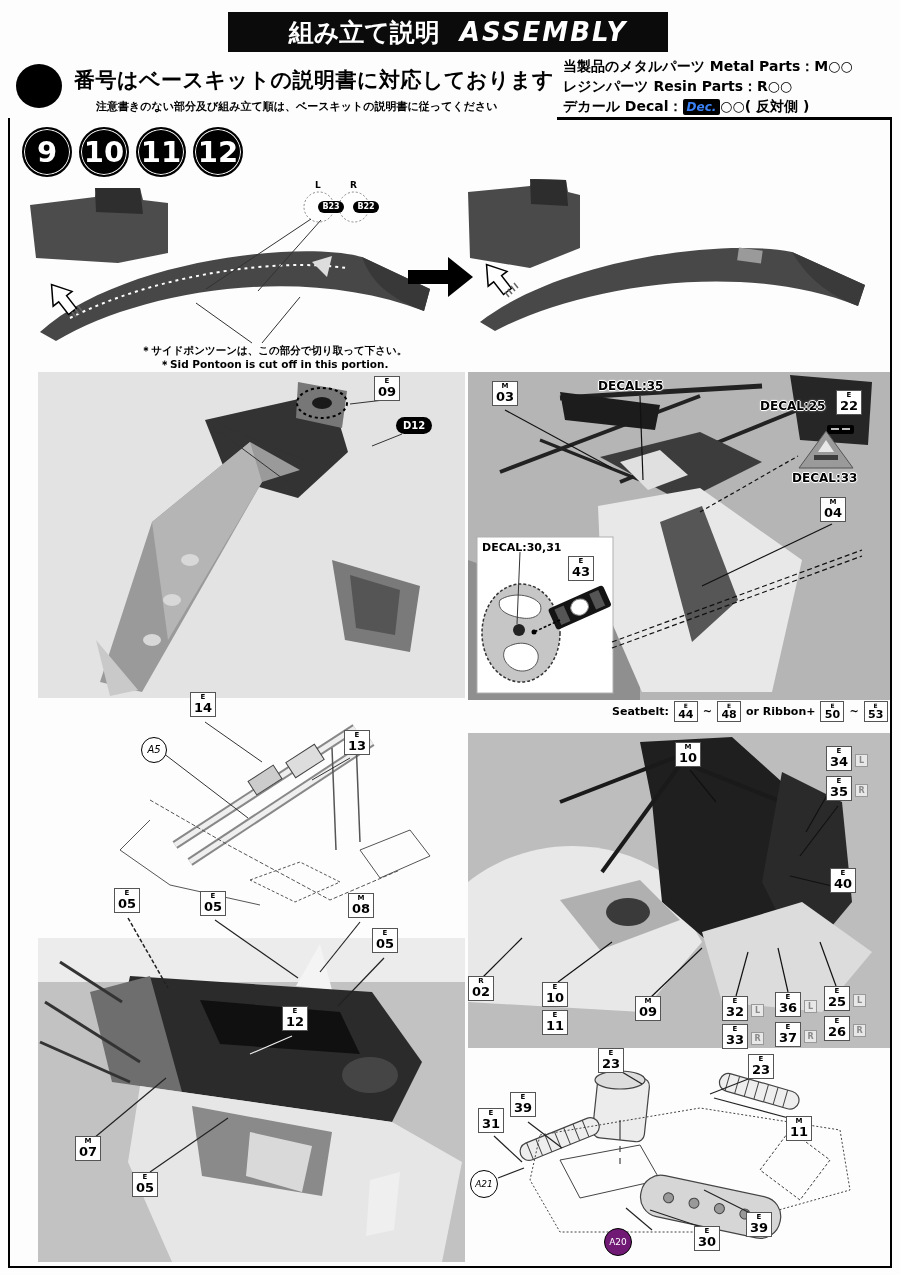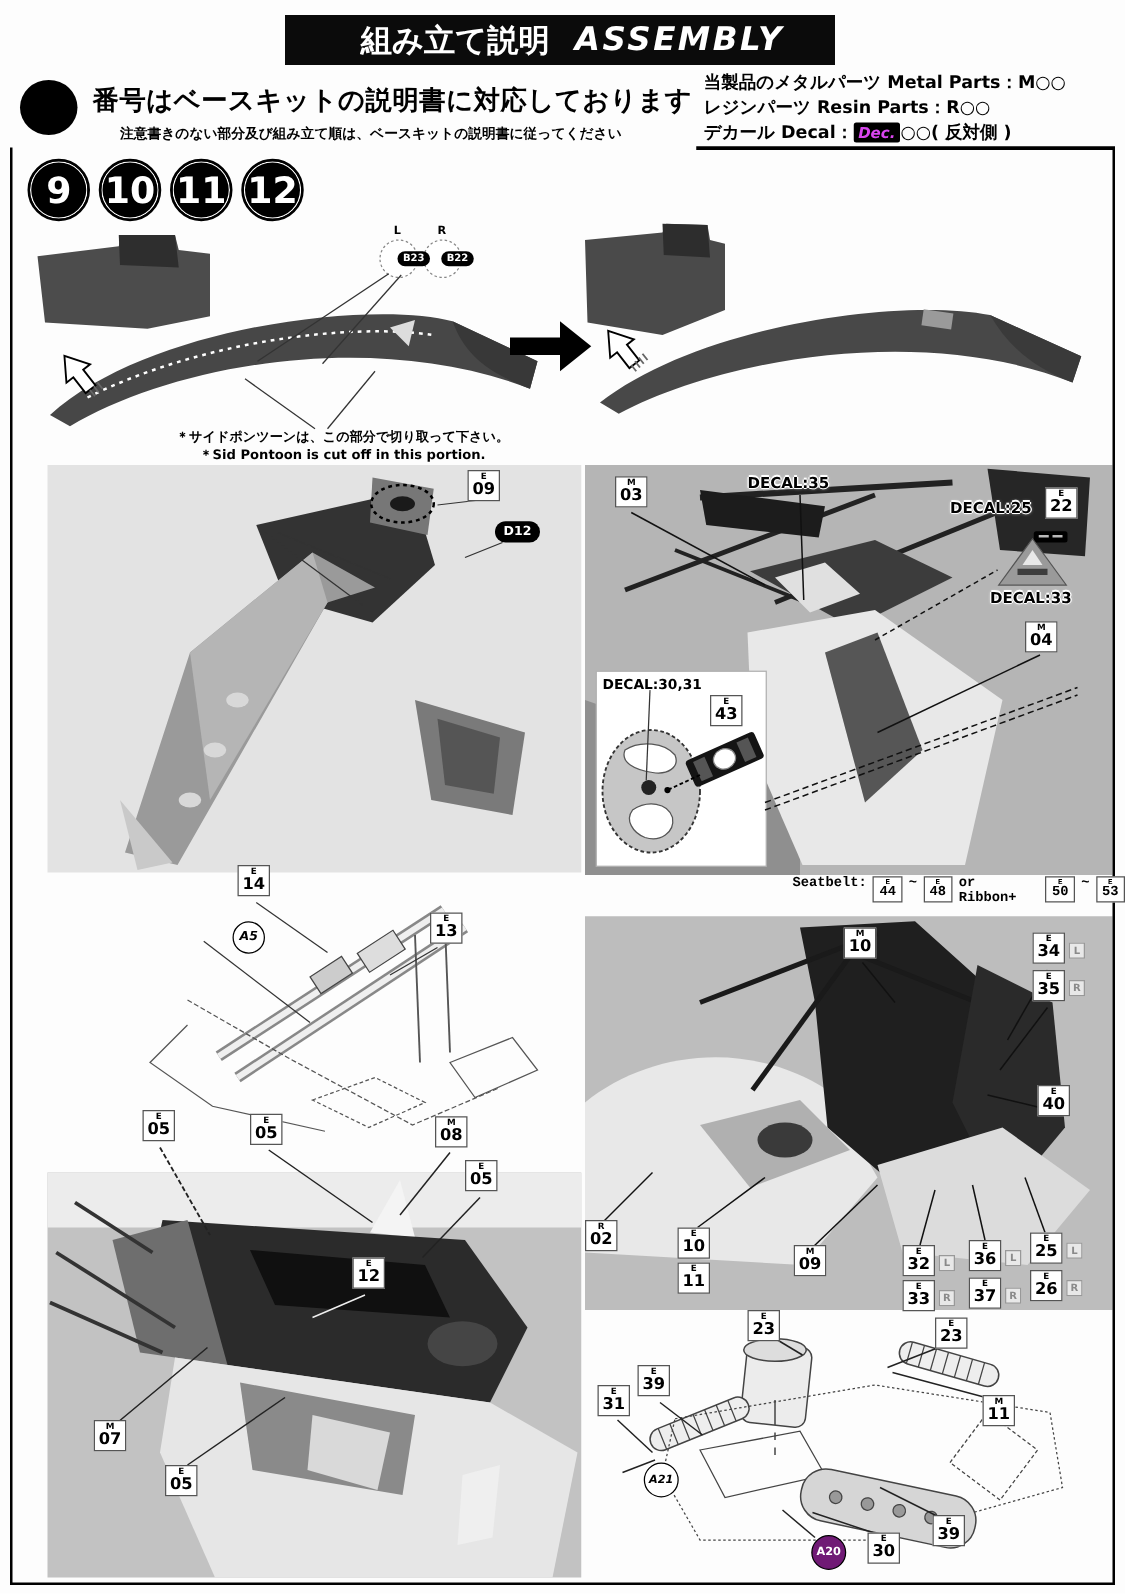--- a/index.html
+++ b/index.html
@@ -6,21 +6,21 @@
   .page{position:relative;width:900px;height:1275px;background:#fdfdfd;overflow:hidden;
         font-family:"DejaVu Sans",sans-serif;color:#000;}
   .abs{position:absolute;}
   
   .header-bar{left:228px;top:12px;width:440px;height:40px;background:#0b0b0b;color:#fff;
     display:flex;align-items:center;justify-content:center;gap:20px;}
   .header-jp{font-size:25px;font-weight:bold;margin-left:20px;}
   .header-en{font-size:26px;font-weight:bold;letter-spacing:2px;font-style:italic;}
   
   .legend{left:563px;top:56px;width:334px;font-size:14px;font-weight:bold;line-height:20px;}
-  .dec-badge{display:inline-block;background:#000;color:#d946ef;font-style:italic;font-weight:bold;
+  .dec-badge{display:inline-block;background:#000;color:#3b82f6;font-style:italic;font-weight:bold;
     font-size:12px;padding:0 4px;border-radius:2px;line-height:16px;}
   
   .bullet{left:16px;top:64px;width:46px;height:44px;background:#000;border-radius:50%;}
   .intro-main{left:74px;top:66px;width:500px;font-size:21px;font-weight:bold;letter-spacing:0.5px;}
   .intro-sub{left:96px;top:99px;width:420px;font-size:11px;font-weight:bold;}
   
   .frame-l{left:8px;top:118px;width:2px;height:1150px;background:#000;}
   .frame-r{left:890px;top:118px;width:2px;height:1150px;background:#000;}
   .frame-b{left:8px;top:1266px;width:884px;height:2px;background:#000;}
   .frame-t{left:557px;top:117px;width:335px;height:3px;background:#000;}
@@ -33,27 +33,27 @@
     line-height:1;padding:1px 0 2px;box-sizing:border-box;}
   .pl-t{display:block;font-size:7px;font-weight:bold;}
   .pl-n{display:block;font-size:13px;font-weight:bold;}
   .lr-tag{position:absolute;width:11px;height:11px;border:1px solid #999;background:#e8e8e8;
     color:#8a8a8a;font-size:8px;font-weight:bold;line-height:11px;text-align:center;}
   .oval-badge{position:absolute;background:#000;color:#fff;font-weight:bold;font-size:10px;
     border-radius:10px;text-align:center;line-height:17px;}
   .mini-badge{position:absolute;background:#000;color:#fff;font-weight:bold;font-size:8px;
     border-radius:7px;text-align:center;line-height:12px;margin-left:12px;}
   .circle-part{position:absolute;background:#fff;border:1.5px solid #000;border-radius:50%;
-    font-weight:bold;font-style:italic;text-align:center;margin-left:45px;}
+    font-weight:normal;font-style:italic;text-align:center;}
   .decal-text{position:absolute;font-size:12px;font-weight:bold;
     text-shadow:-1px 0 #fff,1px 0 #fff,0 -1px #fff,0 1px #fff,0 0 3px #fff;}
   .note{position:absolute;font-size:10.5px;font-weight:bold;line-height:1.35;}
   .lr-top{position:absolute;font-size:9px;font-weight:bold;}
   
-  .sb-row{left:634px;top:701px;display:flex;align-items:flex-start;gap:5px;font-size:11px;font-weight:bold;font-family:Liberation Mono, monospace;}
+  .sb-row{left:612px;top:701px;display:flex;align-items:center;gap:5px;font-size:11px;font-weight:bold;}
   .sb-box{display:inline-block;width:22px;border:1px solid #555;background:#fff;text-align:center;
     line-height:1;padding:1px 0;}
   .sb-box .pl-t{font-size:6px;}
   .sb-box .pl-n{font-size:11px;}
 </style>
 </head>
 <body>
 
 <div class="page">
 

